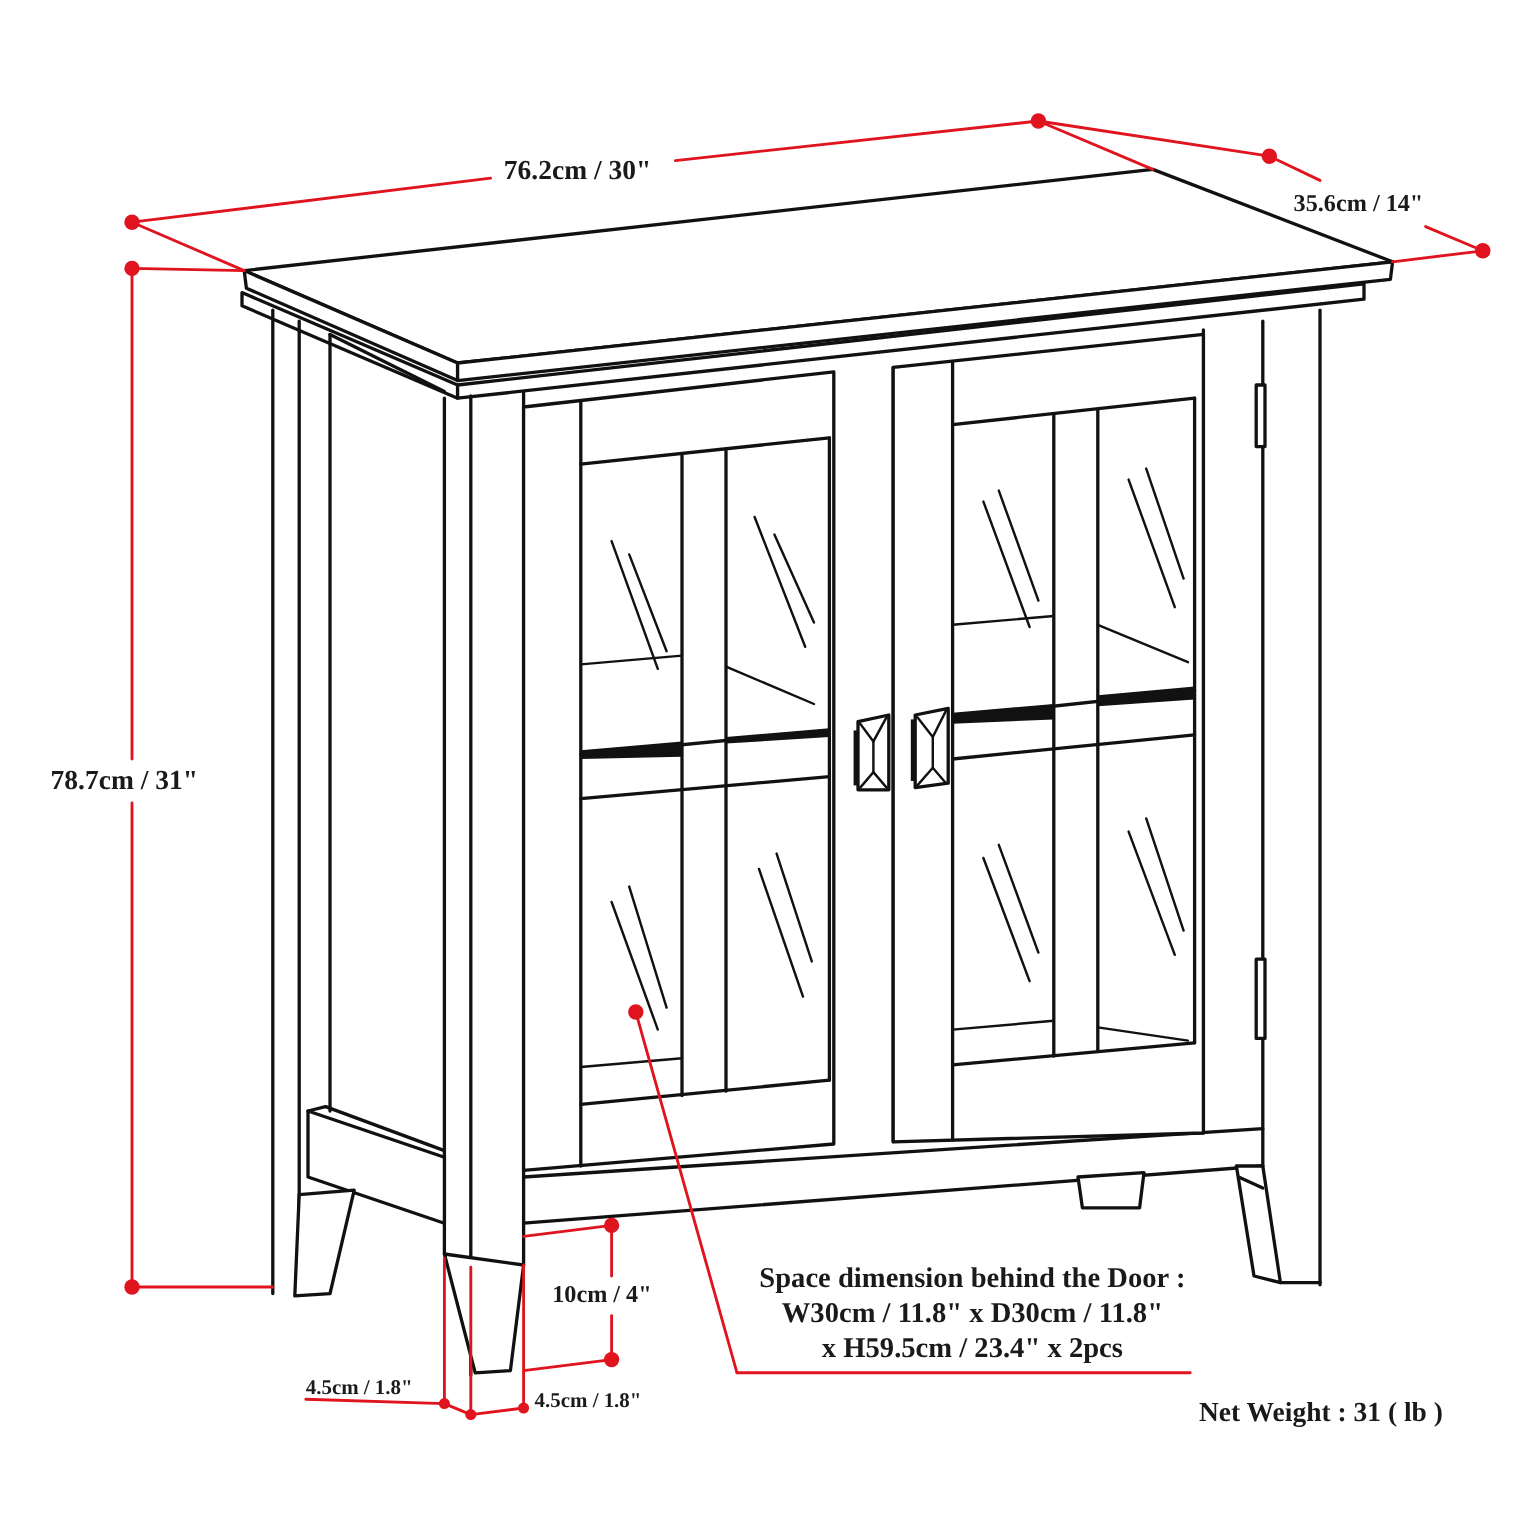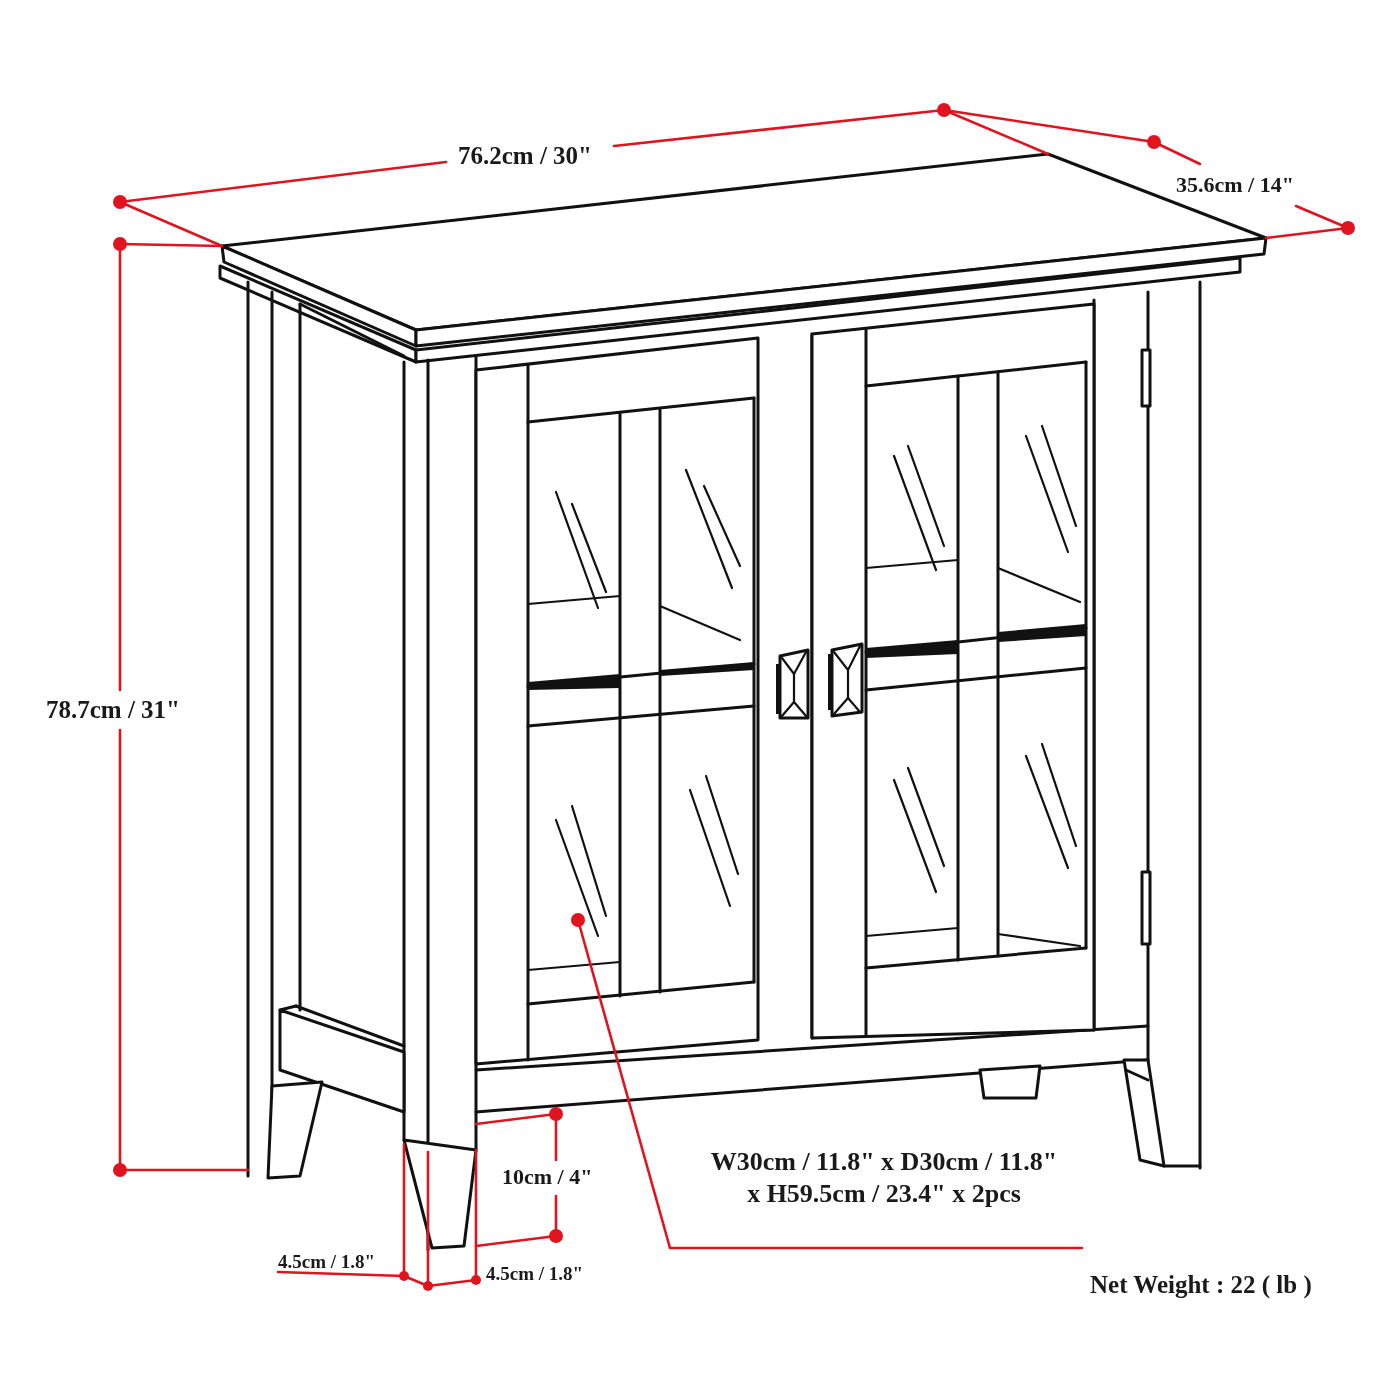--- a/index.html
+++ b/index.html
@@ -228,19 +228,20 @@
 
   <div class="label lg" style="left:46px; top:697px;">78.7cm / 31"</div>
 
   <div class="label md" style="left:502px; top:1166px;">10cm / 4"</div>
 
   <div class="label sm" style="left:278px; top:1252px;">4.5cm / 1.8"</div>
 
   <div class="label sm" style="left:486px; top:1264px;">4.5cm / 1.8"</div>
 
   <div class="note" style="left:676px; top:1146px; width:416px;">
+    <div>Space dimension behind the Door :</div>
     <div>W30cm / 11.8" x D30cm / 11.8"</div>
     <div>x H59.5cm / 23.4" x 2pcs</div>
   </div>
 
-  <div class="label lg" style="left:1090px; top:1272px;">Net Weight : 22 ( lb )</div>
+  <div class="label lg" style="left:1090px; top:1272px;">Net Weight : 31 ( lb )</div>
 
 </div>
 
 </body></html>

